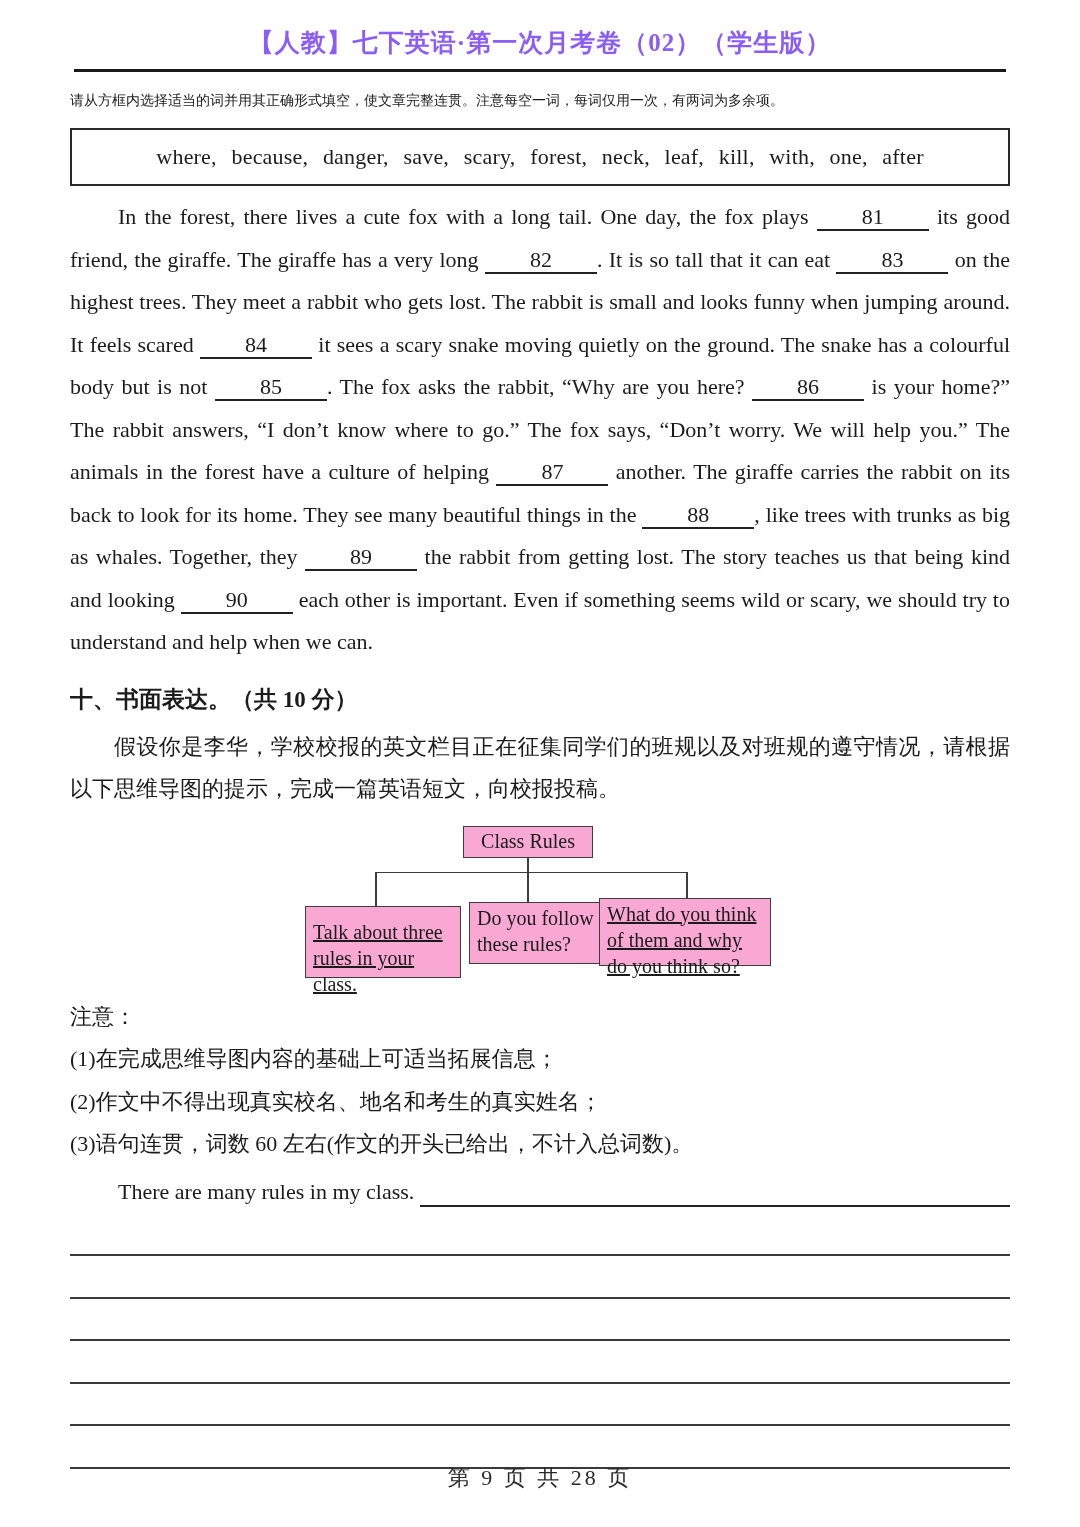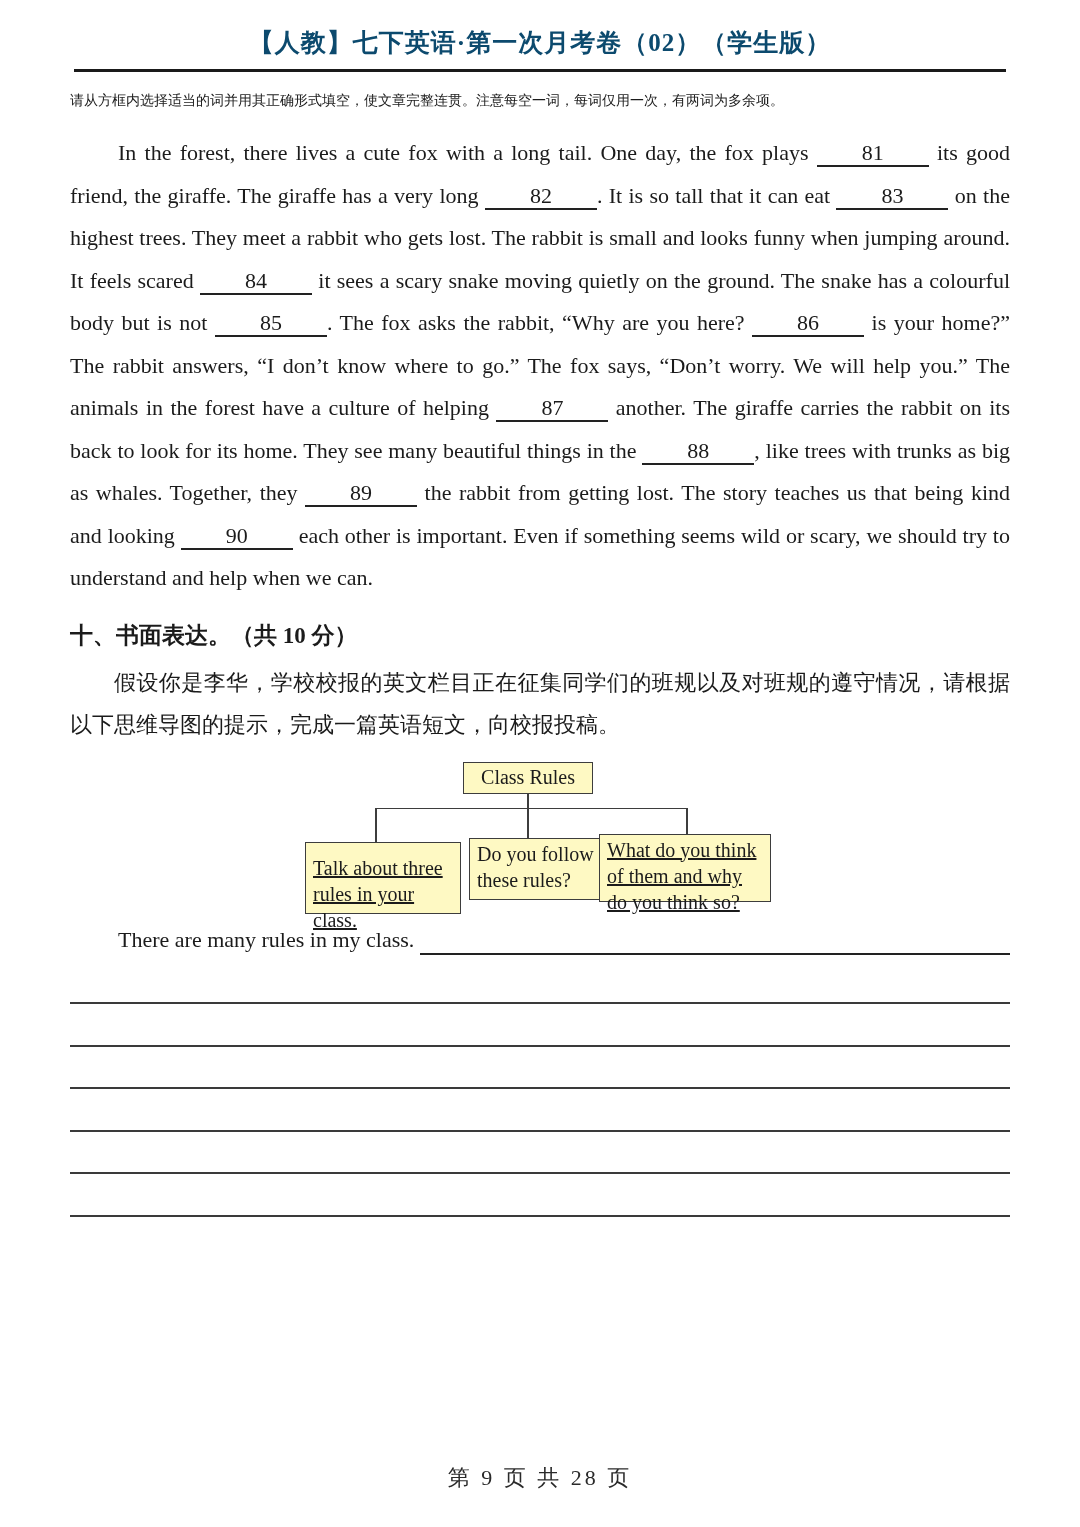--- a/index.html
+++ b/index.html
@@ -18,21 +18,21 @@
     overflow:hidden;
   }
   .content { padding:0 70px; }
 
   
   .header-title {
     padding-top:26px;
     text-align:center;
     font-size:25px;
     font-weight:bold;
-    color:#0c4a6e;
+    color:#8b5cf6;
     letter-spacing:1px;
   }
   .header-rule {
     margin:10px 4px 0 4px;
     border-top:3px solid #1a1a1a;
   }
 
   
   .instructions {
     margin-top:8px;
@@ -96,21 +96,21 @@
     width:470px;
     height:152px;
     margin:16px auto 0 auto;
     font-size:20px;
   }
   .mm-box {
     position:absolute;
     border:1.5px solid #3d3d3d;
     padding:2px 7px;
     line-height:1.32;
-    background:#fef9c3;
+    background:#f9a8d4;
   }
   .mm-root {
     left:158px; top:0;
     width:130px; height:32px;
     text-align:center;
     padding-top:1px;
   }
   .mm-child-1 { left:0;   top:80px; width:156px; height:72px; padding-top:12px;text-decoration:underline; }
   .mm-child-2 { left:164px; top:76px; width:136px; height:62px; }
   .mm-child-3 { left:294px; top:72px; width:172px; height:68px;text-decoration:underline; }
@@ -161,39 +161,48 @@
 <body>
 
 <div class="page">
   <div class="content">
 
     <div class="header-title">【人教】七下英语·第一次月考卷（02）（学生版）</div>
     <div class="header-rule"></div>
 
     <div class="instructions">请从方框内选择适当的词并用其正确形式填空，使文章完整连贯。注意每空一词，每词仅用一次，有两词为多余项。</div>
 
+    <div class="word-bank">
+      <span class="word-bank-text">where, because, danger, save, scary, forest, neck, leaf, kill, with, one, after</span>
+    </div>
 
     <div class="passage">In the forest, there lives a cute fox with a long tail. One day, the fox plays <span class="blank">81</span> its good friend, the giraffe. The giraffe has a very long <span class="blank">82</span>. It is so tall that it can eat <span class="blank">83</span> on the highest trees. They meet a rabbit who gets lost. The rabbit is small and looks funny when jumping around. It feels scared <span class="blank">84</span> it sees a scary snake moving quietly on the ground. The snake has a colourful body but is not <span class="blank">85</span>. The fox asks the rabbit, “Why are you here? <span class="blank">86</span> is your home?” The rabbit answers, “I don’t know where to go.” The fox says, “Don’t worry. We will help you.” The animals in the forest have a culture of helping <span class="blank">87</span> another. The giraffe carries the rabbit on its back to look for its home. They see many beautiful things in the <span class="blank">88</span>, like trees with trunks as big as whales. Together, they <span class="blank">89</span> the rabbit from getting lost. The story teaches us that being kind and looking <span class="blank">90</span> each other is important. Even if something seems wild or scary, we should try to understand and help when we can.</div>
 
     <div class="section-heading">十、书面表达。（共 10 分）</div>
 
     <div class="task-para">假设你是李华，学校校报的英文栏目正在征集同学们的班规以及对班规的遵守情况，请根据以下思维导图的提示，完成一篇英语短文，向校报投稿。</div>
 
     <div class="mindmap">
       <div class="mm-box mm-root">Class Rules</div>
       <div class="mm-line mm-v-root"></div>
       <div class="mm-line mm-h-bar"></div>
       <div class="mm-line mm-v-left"></div>
       <div class="mm-line mm-v-mid"></div>
       <div class="mm-line mm-v-right"></div>
       <div class="mm-box mm-child-1">Talk about three rules in your class.</div>
       <div class="mm-box mm-child-2">Do you follow these rules?</div>
       <div class="mm-box mm-child-3">What do you think of them and why do you think so?</div>
     </div>
 
+    <div class="notes">
+      <div class="note-label">注意：</div>
+      <div class="note-item">(1)在完成思维导图内容的基础上可适当拓展信息；</div>
+      <div class="note-item">(2)作文中不得出现真实校名、地名和考生的真实姓名；</div>
+      <div class="note-item">(3)语句连贯，词数 60 左右(作文的开头已给出，不计入总词数)。</div>
+    </div>
 
     <div class="opening-row">
       <span class="opening-text">There are many rules in my class.</span>
       <span class="opening-fill"></span>
     </div>
 
     <div class="writing-lines">
         <div class="write-line"></div>
         <div class="write-line"></div>
         <div class="write-line"></div>

